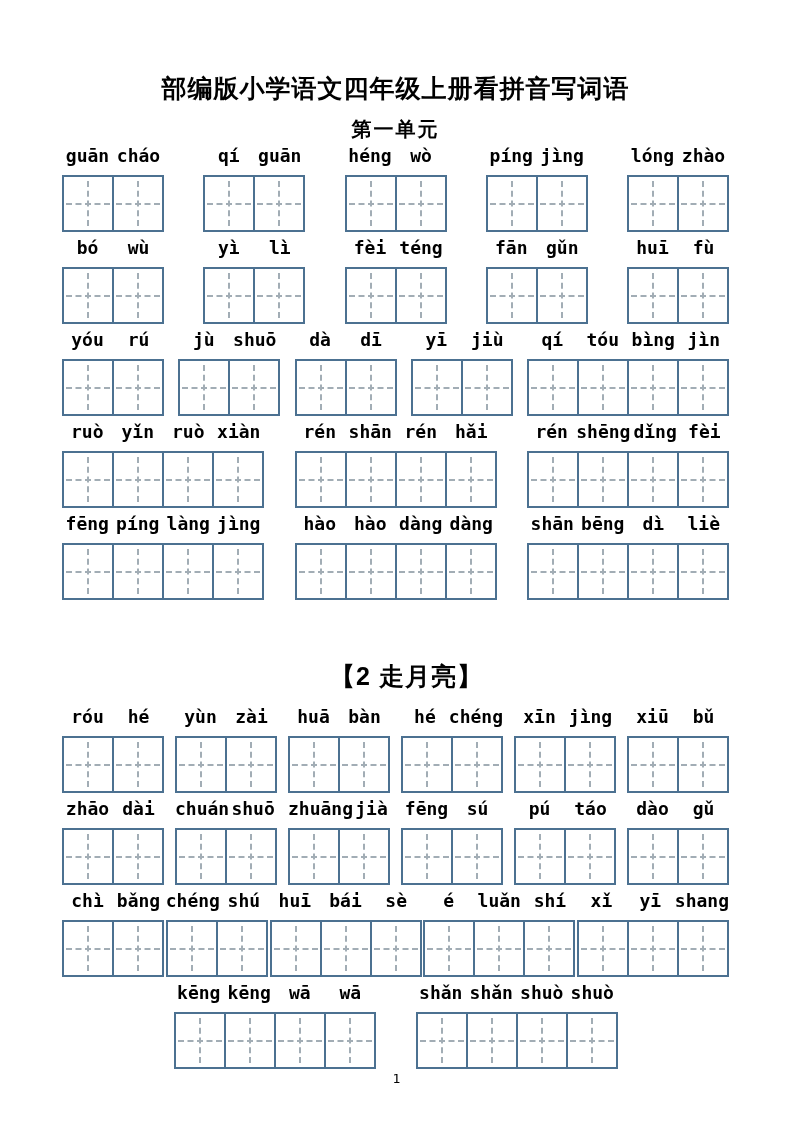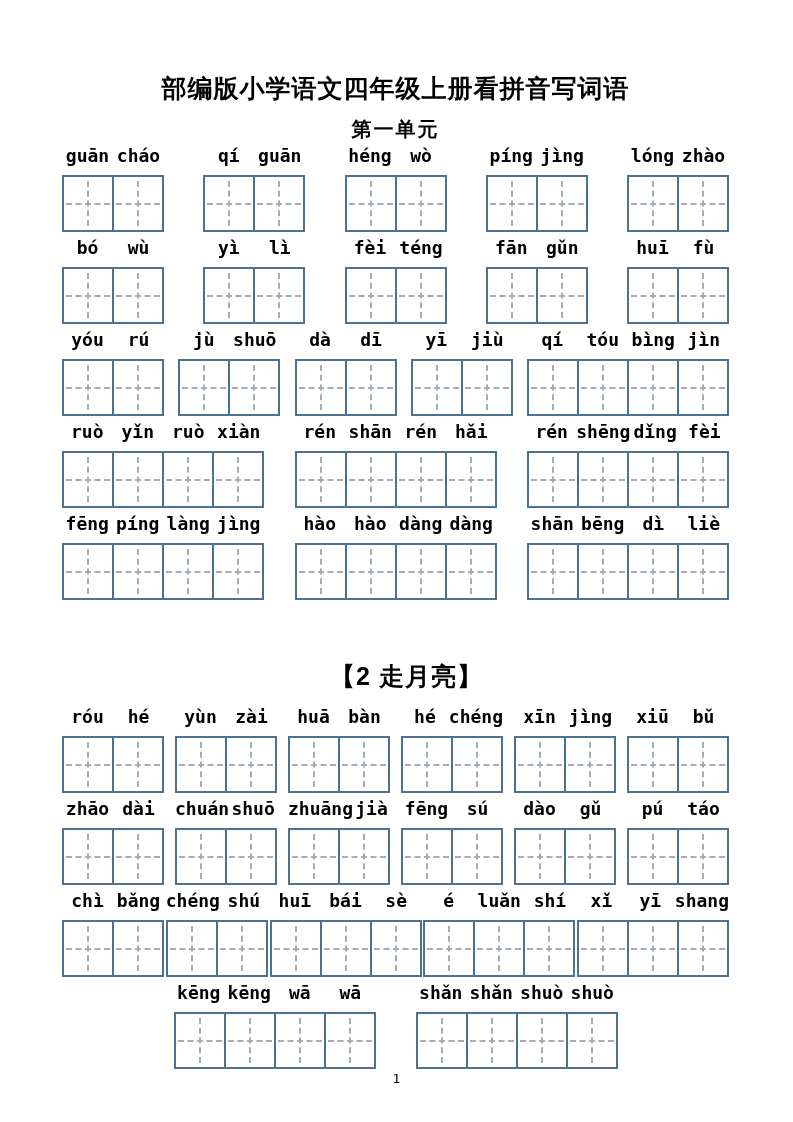--- a/index.html
+++ b/index.html
@@ -427,32 +427,32 @@
             <span class="syll">fēng</span>
             <span class="syll">sú</span>
           </div>
           <div class="grid">
             <div class="cell"></div>
             <div class="cell"></div>
           </div>
         </div>
         <div class="word-block">
           <div class="pinyin-row">
+            <span class="syll">pú</span>
+            <span class="syll">táo</span>
+          </div>
+          <div class="grid">
+            <div class="cell"></div>
+            <div class="cell"></div>
+          </div>
+        </div>
+        <div class="word-block">
+          <div class="pinyin-row">
             <span class="syll">dào</span>
             <span class="syll">gǔ</span>
-          </div>
-          <div class="grid">
-            <div class="cell"></div>
-            <div class="cell"></div>
-          </div>
-        </div>
-        <div class="word-block">
-          <div class="pinyin-row">
-            <span class="syll">pú</span>
-            <span class="syll">táo</span>
           </div>
           <div class="grid">
             <div class="cell"></div>
             <div class="cell"></div>
           </div>
         </div>
       </div>
       <div class="word-row">
         <div class="word-block">
           <div class="pinyin-row">

